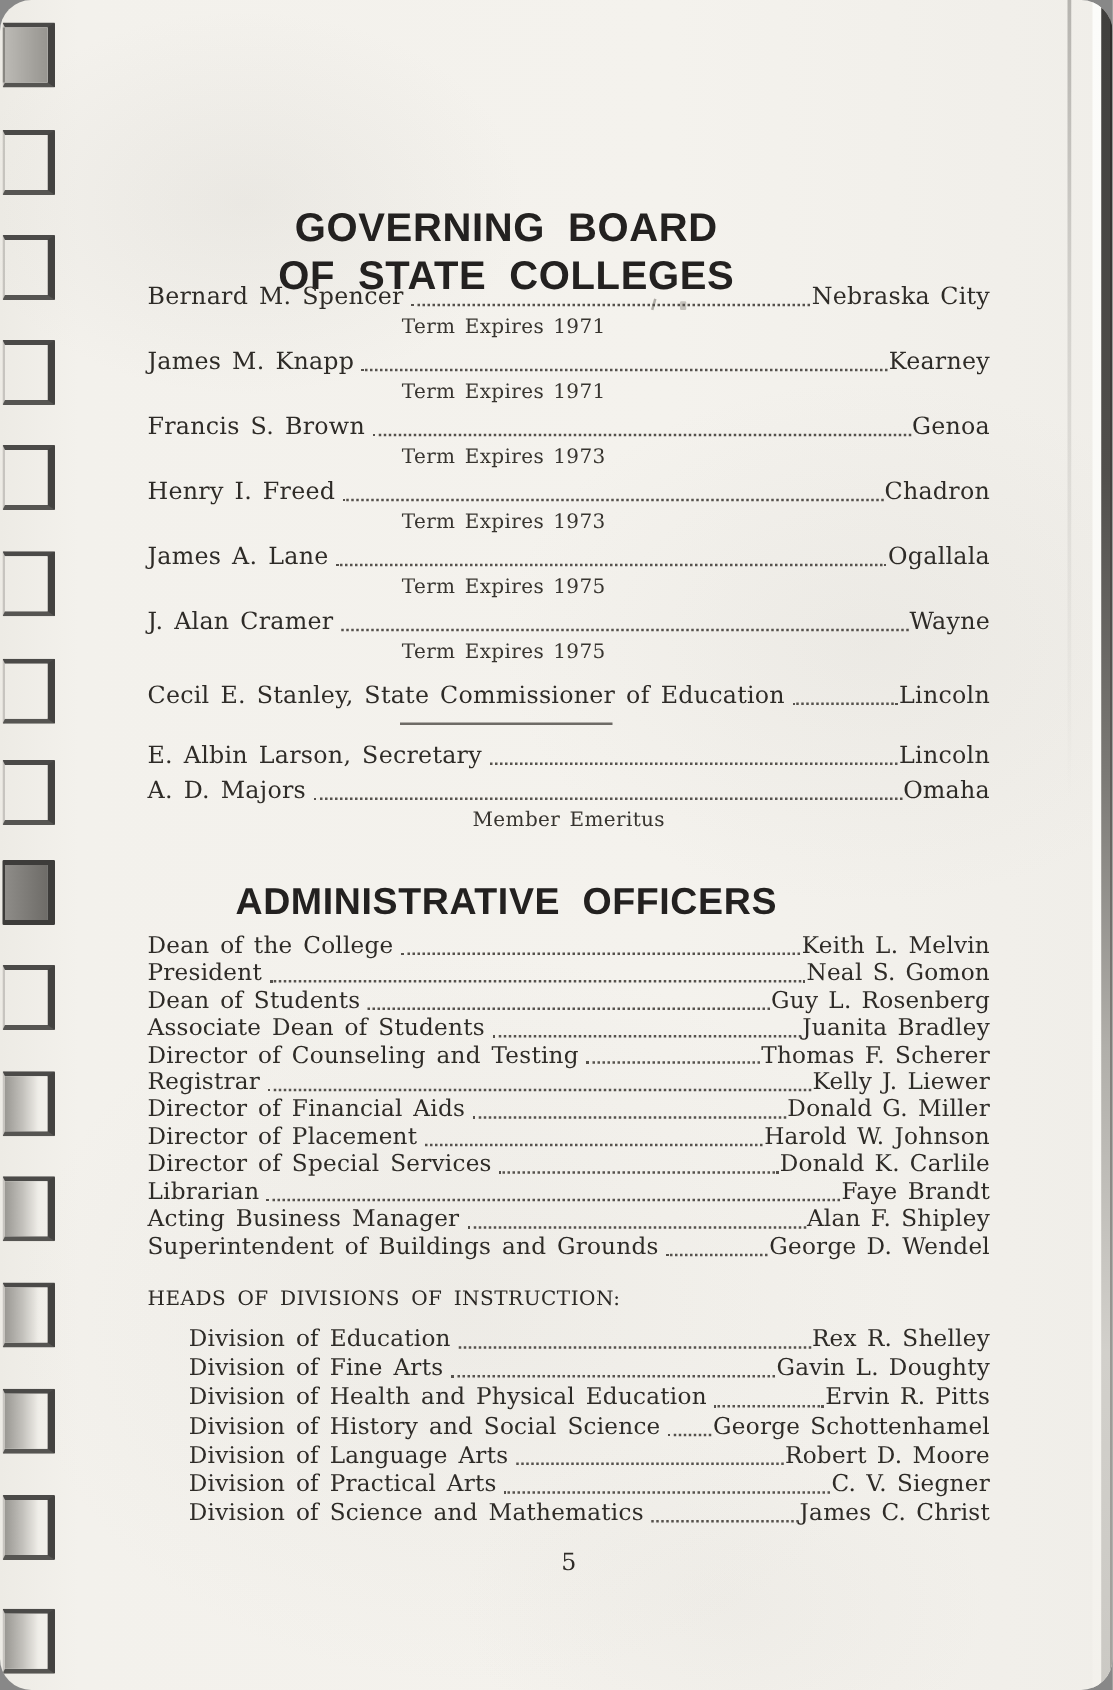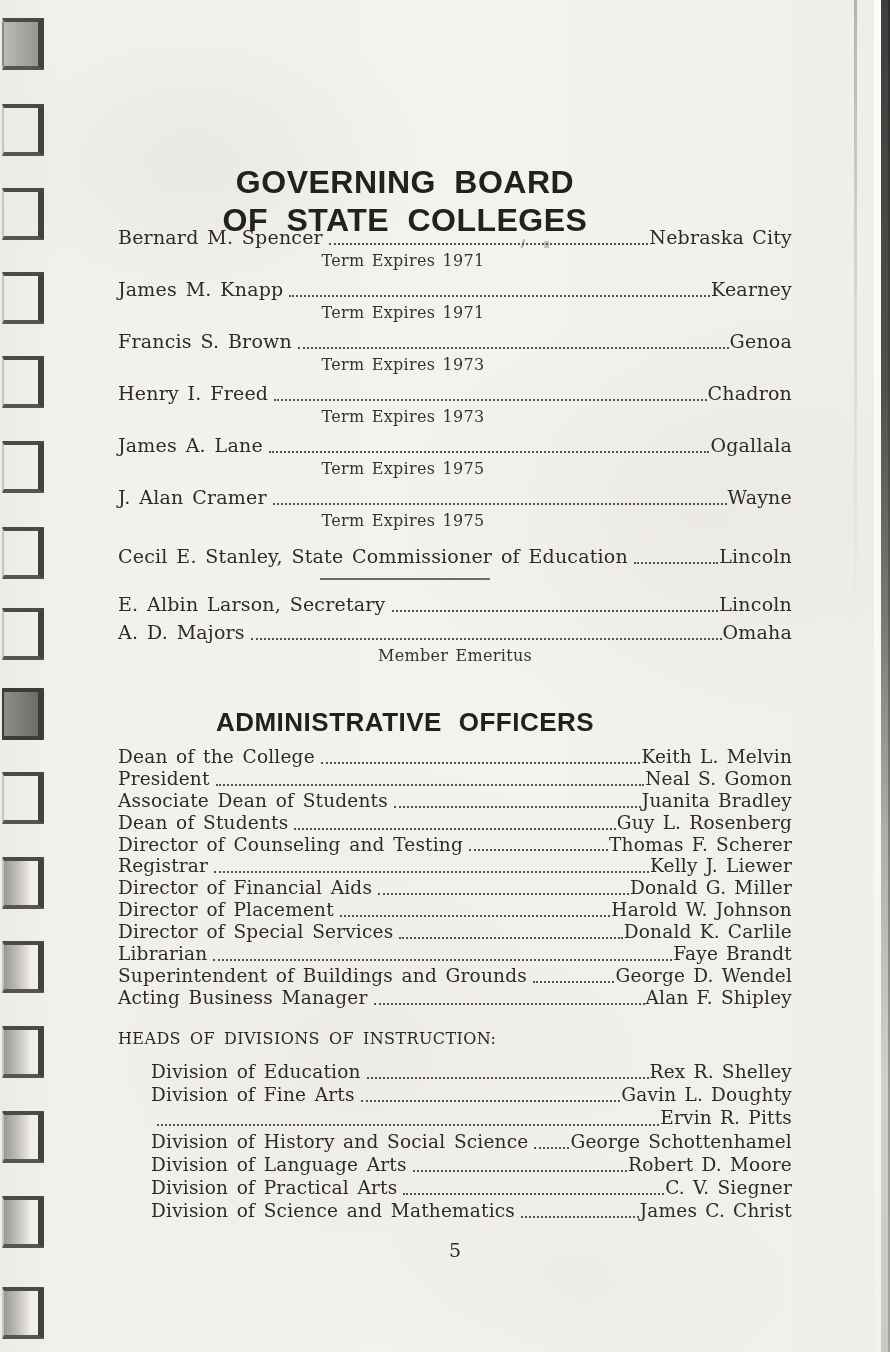--- a/index.html
+++ b/index.html
@@ -10,20 +10,21 @@
     overflow:hidden;
     background-color:#f2f0eb;
     background-image:
       radial-gradient(ellipse 320px 220px at 22% 12%, rgba(188,185,178,.16), transparent 70%),
       radial-gradient(ellipse 420px 300px at 78% 38%, rgba(193,190,183,.13), transparent 70%),
       radial-gradient(ellipse 520px 420px at 42% 78%, rgba(188,185,178,.11), transparent 70%),
       radial-gradient(ellipse 300px 200px at 65% 95%, rgba(200,197,190,.12), transparent 70%),
       linear-gradient(90deg,#edebe5 0%,#f3f1ec 7%,#f4f2ed 60%,#f0eee9 100%);
     font-family:"DejaVu Serif","Liberation Serif",serif;
     color:#2e2b27;
+    border-radius:25px;
   }
 
   
   .mark{position:absolute;left:2px;width:34px;height:44px;
     border-top:4px solid #4b4a48;border-right:6px solid #434240;
     border-bottom:4px solid #565552;border-left:2px solid rgba(100,98,95,.28);
     border-radius:1px;}
   .mark.fill-light{background:linear-gradient(90deg,#bcbab5,#979590);}
   .mark.fill-dark{background:linear-gradient(90deg,#8e8c88,#6e6c68);border-color:#3d3c3a;}
   .mark.half{background:linear-gradient(90deg,#9a9893 0%,#c6c4bf 45%,rgba(246,244,240,0) 78%);}
@@ -41,21 +42,21 @@
   .artifact::before{content:"";position:absolute;left:40px;top:2px;width:2px;height:9px;
     background:#aeaba5;transform:rotate(16deg);}
   .artifact::after{content:"";position:absolute;left:62px;top:4px;width:5px;height:7px;
     background:#c4c1bb;border-radius:1px;}
 
   
   .sans-title{position:absolute;left:118px;width:574px;text-align:center;
     font-family:"Liberation Sans",sans-serif;font-weight:bold;color:#232120;
     letter-spacing:.5px;word-spacing:9px;}
   #gb-title{top:163px;font-size:32px;line-height:38px;}
-  #admin-title-wrap{top:705px;font-size:26px;line-height:34px;}
+  #admin-title-wrap{top:705px;font-size:30px;line-height:34px;}
 
   #board-list{position:absolute;top:224px;left:118px;width:674px;}
   .row{display:flex;align-items:baseline;white-space:nowrap;}
   .row .nm{flex-shrink:0;letter-spacing:.2px;word-spacing:2.5px;}
   .row .val{flex-shrink:0;letter-spacing:.2px;word-spacing:2px;}
   .lead{flex:1 1 auto;min-width:10px;border-bottom:2px dotted #55514c;
     align-self:flex-end;margin:0 1px 5px 6px;}
   .b-row{height:26px;line-height:26px;font-size:19px;}
   .note{width:570px;height:22px;line-height:22px;font-size:16px;
     text-align:center;margin-bottom:4px;letter-spacing:.3px;word-spacing:2px;color:#37342f;}
@@ -206,32 +207,32 @@
     <span class="val">Keith L. Melvin</span>
   </div>
 
   <div class="row o-row">
     <span class="nm">President</span>
     <span class="lead"></span>
     <span class="val">Neal S. Gomon</span>
   </div>
 
   <div class="row o-row">
+    <span class="nm">Dean of Students</span>
+    <span class="lead"></span>
+    <span class="val">Guy L. Rosenberg</span>
+  </div>
+
+  <div class="row o-row">
     <span class="nm">Associate Dean of Students</span>
     <span class="lead"></span>
     <span class="val">Juanita Bradley</span>
   </div>
 
   <div class="row o-row">
-    <span class="nm">Dean of Students</span>
-    <span class="lead"></span>
-    <span class="val">Guy L. Rosenberg</span>
-  </div>
-
-  <div class="row o-row">
     <span class="nm">Director of Counseling and Testing</span>
     <span class="lead"></span>
     <span class="val">Thomas F. Scherer</span>
   </div>
 
   <div class="row o-row">
     <span class="nm">Registrar</span>
     <span class="lead"></span>
     <span class="val">Kelly J. Liewer</span>
   </div>
@@ -254,48 +255,49 @@
     <span class="val">Donald K. Carlile</span>
   </div>
 
   <div class="row o-row">
     <span class="nm">Librarian</span>
     <span class="lead"></span>
     <span class="val">Faye Brandt</span>
   </div>
 
   <div class="row o-row">
+    <span class="nm">Acting Business Manager</span>
+    <span class="lead"></span>
+    <span class="val">Alan F. Shipley</span>
+  </div>
+
+  <div class="row o-row">
     <span class="nm">Superintendent of Buildings and Grounds</span>
     <span class="lead"></span>
     <span class="val">George D. Wendel</span>
-  </div>
-
-  <div class="row o-row">
-    <span class="nm">Acting Business Manager</span>
-    <span class="lead"></span>
-    <span class="val">Alan F. Shipley</span>
   </div>
 </div>
 
   <div id="heads-section">
     <div class="heads-title">HEADS OF DIVISIONS OF INSTRUCTION:</div>
     <div id="division-list">
   <div class="row d-row">
     <span class="nm">Division of Education</span>
     <span class="lead"></span>
     <span class="val">Rex R. Shelley</span>
   </div>
 
   <div class="row d-row">
     <span class="nm">Division of Fine Arts</span>
     <span class="lead"></span>
     <span class="val">Gavin L. Doughty</span>
   </div>
 
   <div class="row d-row">
+    <span class="nm">Division of Health and Physical Education</span>
     <span class="lead"></span>
     <span class="val">Ervin R. Pitts</span>
   </div>
 
   <div class="row d-row">
     <span class="nm">Division of History and Social Science</span>
     <span class="lead"></span>
     <span class="val">George Schottenhamel</span>
   </div>
 

